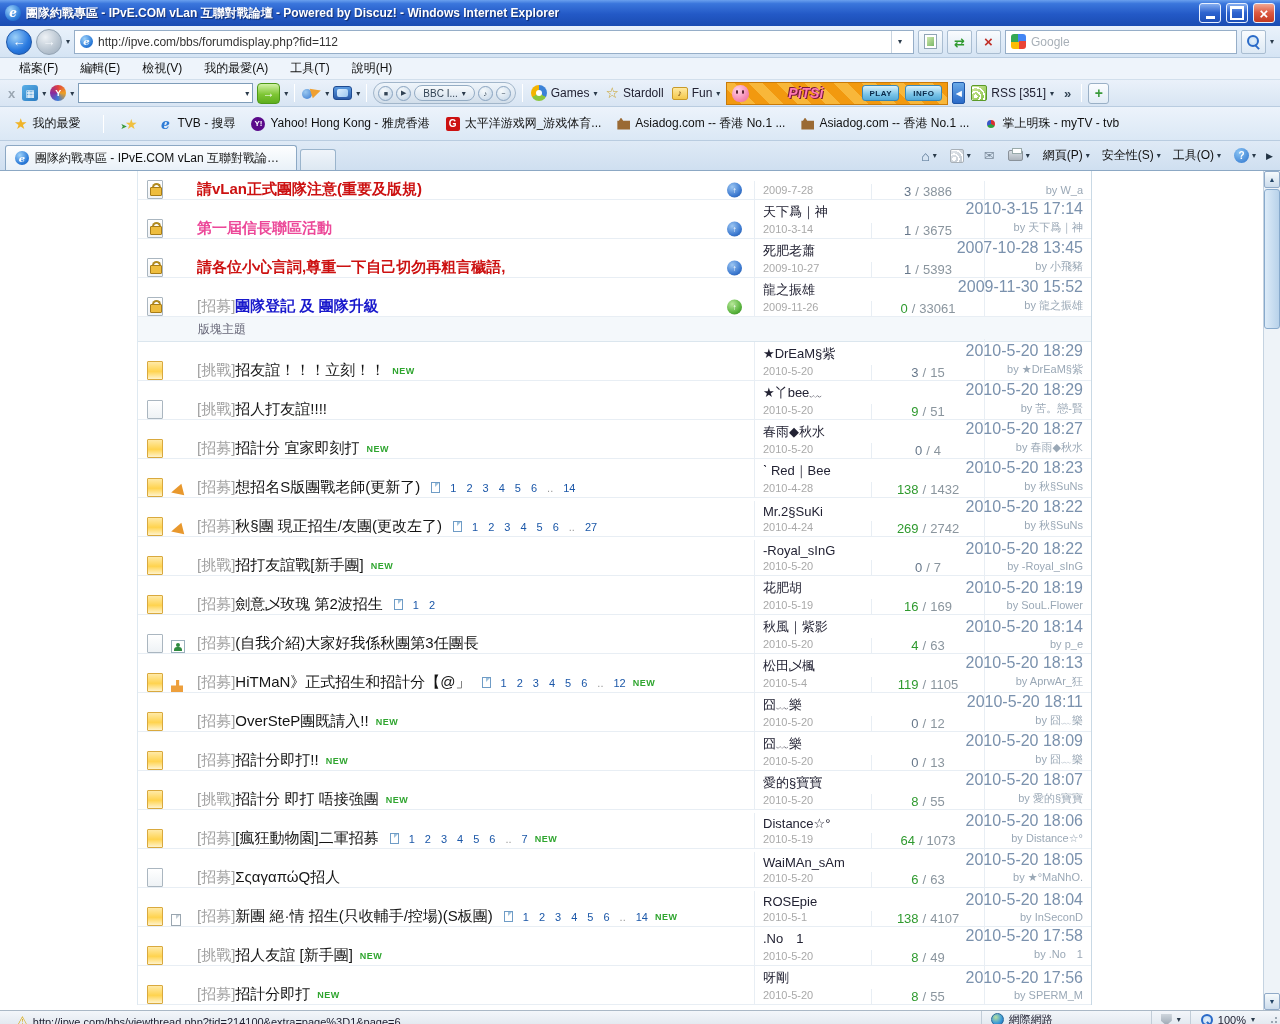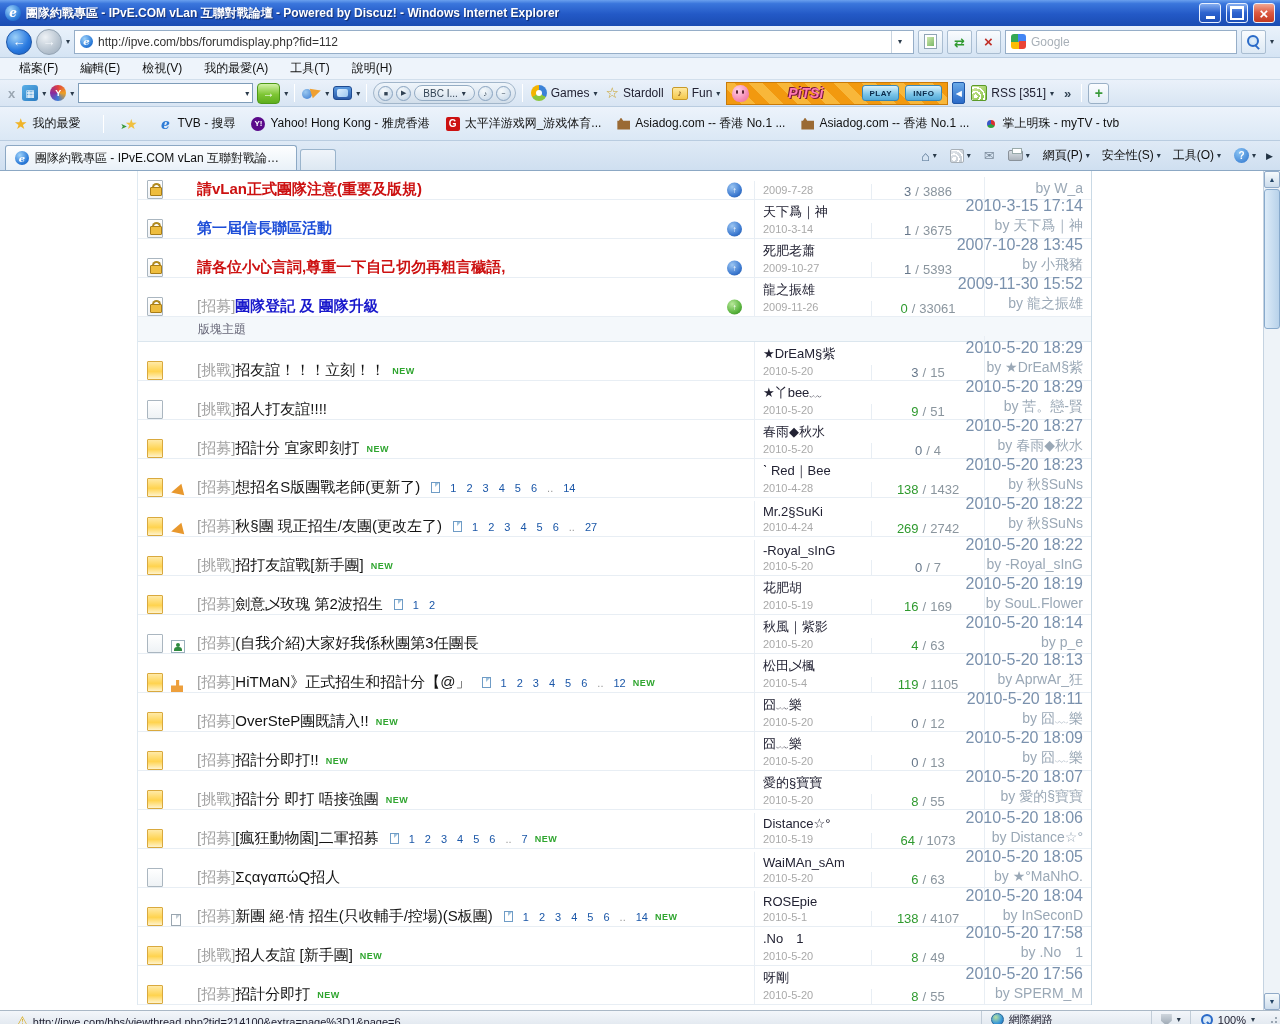--- a/index.html
+++ b/index.html
@@ -191,21 +191,21 @@
 .c-au{width:117px;flex:none;border-left:1px solid #e8eef4;padding:3px 8px;display:flex;flex-direction:column;justify-content:center;gap:2px}
 .a-name{font-size:13px;color:#223}
 .a-date{font-size:11px;color:#a9a9a9}
 .c-rv{width:113px;flex:none;border-left:1px solid #e8eef4;display:flex;align-items:center;justify-content:center;
   font-size:13px;color:#8a959e;gap:4px}
 .rep{color:#66778a}
 .rep.g{color:#2f9a2f}
 .c-la{width:107px;flex:none;border-left:1px solid #e8eef4;padding:3px 8px;display:flex;flex-direction:column;
   justify-content:center;align-items:flex-end;gap:2px;white-space:nowrap}
 .l-date{font-size:16px;color:#7a91ad}
-.l-by{font-size:14px;color:#9aa8b6}
+.l-by{font-size:11px;color:#9aa8b6}
 .l-by a{color:#9aa8b6}
 .sep-row{height:25px;background:#f4f8fb;border-bottom:1px solid #dbe6ee;display:flex;align-items:center;
   padding-left:60px;font-size:12px;color:#667}
 
 
 .pg{width:16px;height:19px;border:1px solid #aab6c0;border-radius:1px;position:relative;flex:none;
   background:linear-gradient(180deg,#fff,#eef2f5)}
 .pg.hot{background:linear-gradient(180deg,#ffeaa8 0%,#ffd34e 55%,#fff3cc 100%);border-color:#d9a93e}
 .pg.lock{background:linear-gradient(180deg,#fff,#f0f3f6)}
 .pg.lock::before{content:"";position:absolute;left:4px;bottom:8px;width:5px;height:5px;border:2px solid #b08a20;
@@ -448,21 +448,21 @@
         <div class="c-la">
           <div class="l-by">by <a href="#">W_a</a></div>
         </div>
       </div>
       <div class="row">
         <div class="c-ic">
           <span class="pg lock"></span>
         </div>
         <div class="c-ex"></div>
         <div class="c-ti">
-          <a class="t-link bold" href="#" style="color: #1d4ed8;">第一屆信長聯區活動</a>
+          <a class="t-link bold" href="#" style="color: #ec4899;">第一屆信長聯區活動</a>
           <span class="badge blue"></span>
         </div>
         <div class="c-au">
           <a class="a-name" href="#">天下爲｜神</a>
           <div class="a-date">2010-3-14</div>
         </div>
         <div class="c-rv">
           <span class="rep">1</span>
           <span>/</span>
           <span class="views">3675</span>

